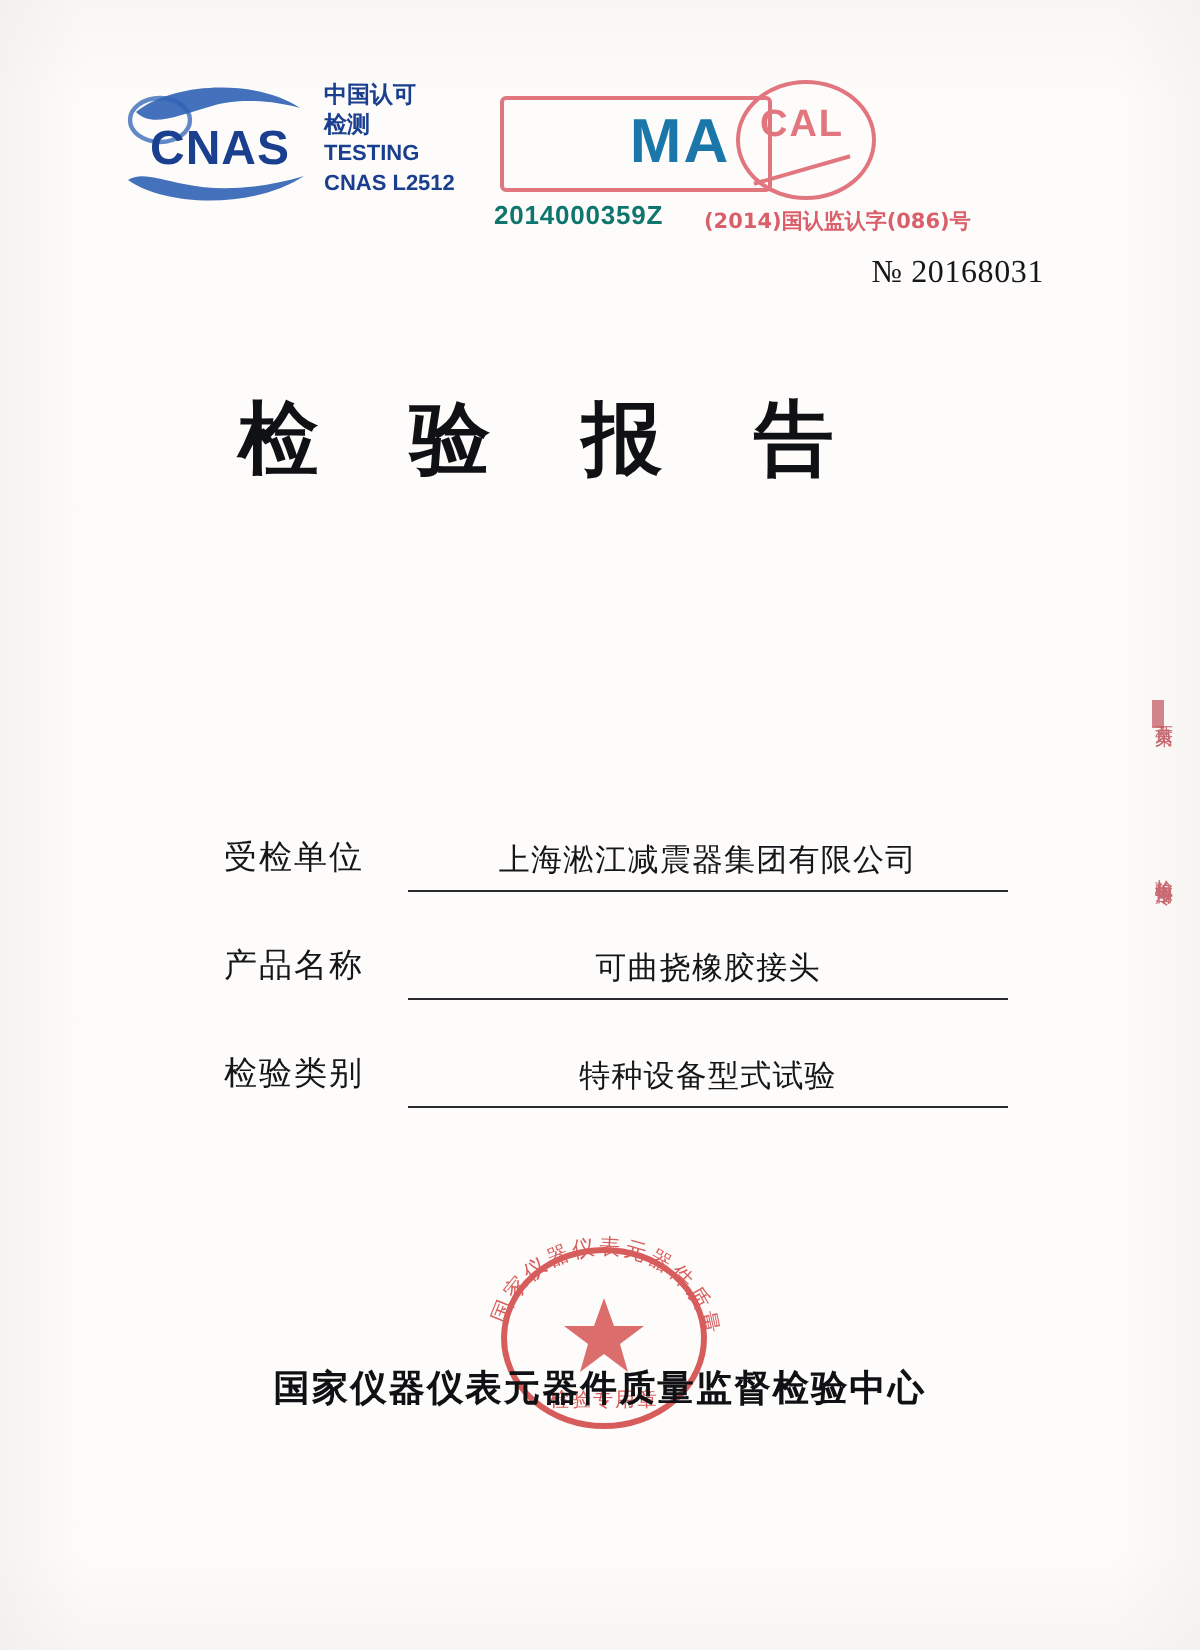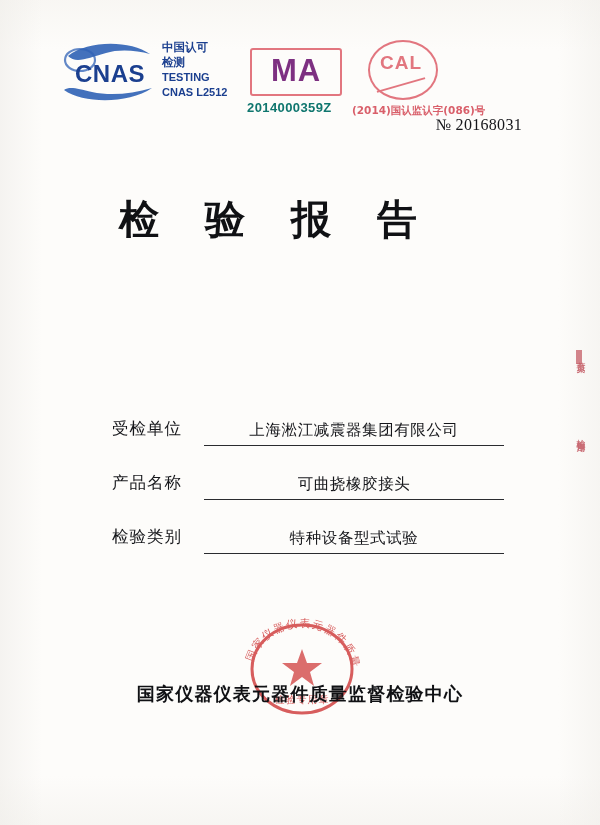--- a/index.html
+++ b/index.html
@@ -66,21 +66,22 @@
 
   
   .ma-mark {
     position: absolute;
     left: 250px;
     top: 26px;
     width: 88px;
     height: 44px;
     border: 2.2px solid #e2767f;
     border-radius: 3px;
-    color: #701a75;
+    color: #0369a1;
+    padding-left: 44px;
   }
   .ma-mark .ma-letters {
     font-family: "Liberation Sans", sans-serif;
     font-weight: bold;
     font-size: 31px;
     letter-spacing: 1px;
     text-align: center;
     line-height: 42px;
     opacity: 0.9;
   }
@@ -137,21 +138,21 @@
     font-family: "DejaVu Sans", sans-serif;
     font-weight: bold;
     font-size: 10.5px;
     white-space: nowrap;
   }
 
   
   .serial {
     position: absolute;
     right: 78px;
-    top: 116px;
+    top: 128px;
     font-family: "Liberation Serif", serif;
     font-size: 16px;
     color: #15161a;
     letter-spacing: 0.3px;
   }
   .serial .no {
     font-variant: small-caps;
   }
 
   

